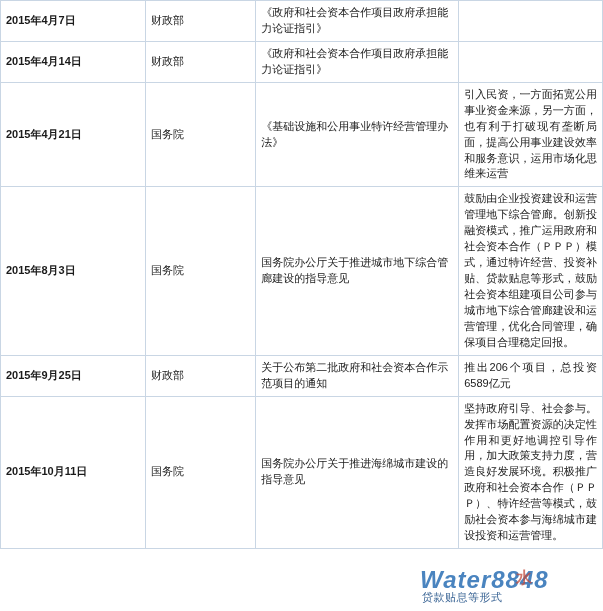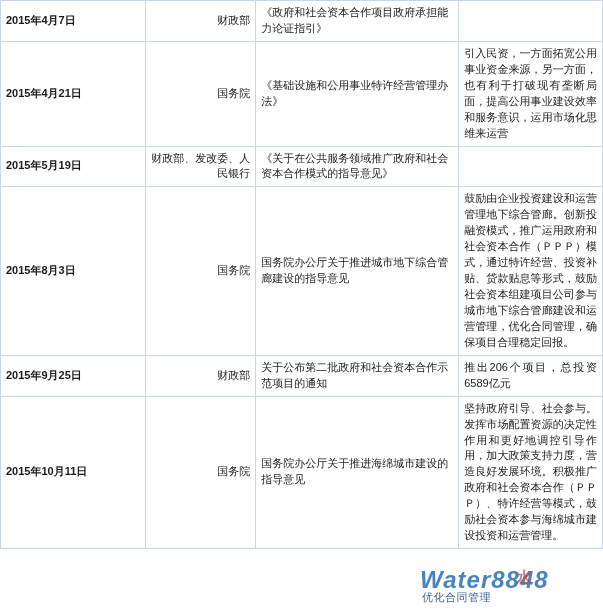--- a/index.html
+++ b/index.html
@@ -28,21 +28,21 @@
     padding: 4px 5px;
   }
   td.col-date {
     width: 114px;
     text-align: left;
     font-weight: bold;
     color: #000;
   }
   td.col-dept {
     width: 84px;
-    text-align: right;
+    text-align: left;
   }
   td.col-doc {
     width: 164px;
     text-align: left;
   }
   td.col-note {
     width: 113px;
     text-align: justify;
     text-justify: inter-ideograph;
     margin-left: 48px;
@@ -91,30 +91,30 @@
 
 <table class="policy-table">
   <tbody>
     <tr>
       <td class="col-date">2015年4月7日</td>
       <td class="col-dept">财政部</td>
       <td class="col-doc">《政府和社会资本合作项目政府承担能力论证指引》</td>
       <td class="col-note"></td>
     </tr>
     <tr>
+      <td class="col-date">2015年4月14日</td>
+      <td class="col-dept">财政部</td>
+      <td class="col-doc">《政府和社会资本合作项目政府承担能力论证指引》</td>
+      <td class="col-note"></td>
+    </tr>
+    <tr>
       <td class="col-date">2015年4月21日</td>
       <td class="col-dept">国务院</td>
       <td class="col-doc">《基础设施和公用事业特许经营管理办法》</td>
       <td class="col-note">引入民资，一方面拓宽公用事业资金来源，另一方面，也有利于打破现有垄断局面，提高公用事业建设效率和服务意识，运用市场化思维来运营</td>
-    </tr>
-    <tr>
-      <td class="col-date">2015年5月19日</td>
-      <td class="col-dept">财政部、发改委、人民银行</td>
-      <td class="col-doc">《关于在公共服务领域推广政府和社会资本合作模式的指导意见》</td>
-      <td class="col-note"></td>
     </tr>
     <tr>
       <td class="col-date">2015年8月3日</td>
       <td class="col-dept">国务院</td>
       <td class="col-doc">国务院办公厅关于推进城市地下综合管廊建设的指导意见</td>
       <td class="col-note">鼓励由企业投资建设和运营管理地下综合管廊。创新投融资模式，推广运用政府和社会资本合作（ＰＰＰ）模式，通过特许经营、投资补贴、贷款贴息等形式，鼓励社会资本组建项目公司参与城市地下综合管廊建设和运营管理，优化合同管理，确保项目合理稳定回报。</td>
     </tr>
     <tr>
       <td class="col-date">2015年9月25日</td>
       <td class="col-dept">财政部</td>
@@ -126,14 +126,14 @@
       <td class="col-dept">国务院</td>
       <td class="col-doc">国务院办公厅关于推进海绵城市建设的指导意见</td>
       <td class="col-note">坚持政府引导、社会参与。发挥市场配置资源的决定性作用和更好地调控引导作用，加大政策支持力度，营造良好发展环境。积极推广政府和社会资本合作（ＰＰＰ）、特许经营等模式，鼓励社会资本参与海绵城市建设投资和运营管理。</td>
     </tr>
   </tbody>
 </table>
 
 <div class="watermark">
   <span class="wm-text">Water8848</span>
   <span class="wm-blob">水</span>
-  <span class="wm-sub">优化合同管理</span>
+  <span class="wm-sub">贷款贴息等形式</span>
 </div>
 
 </body></html>

